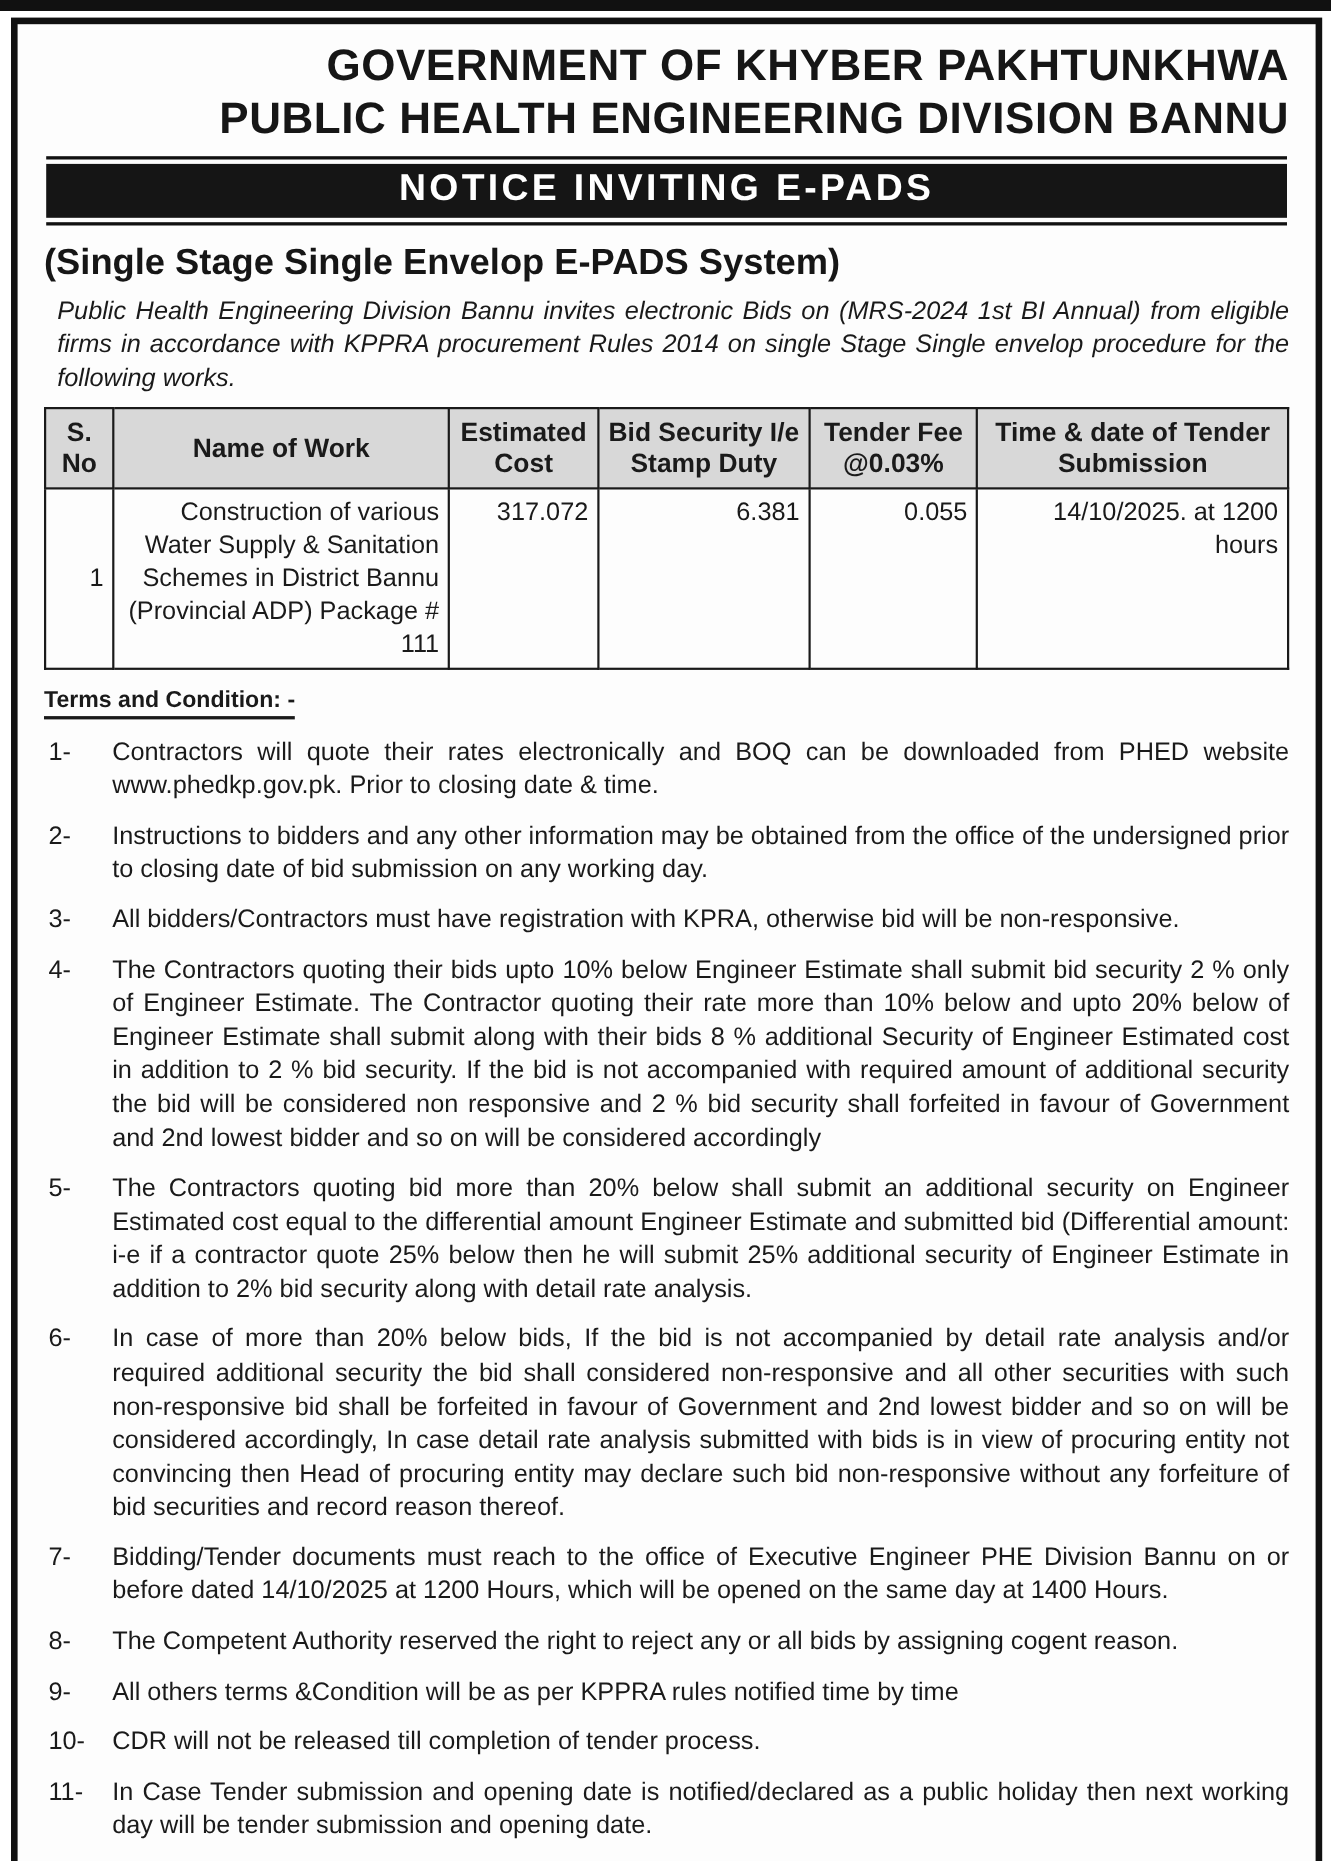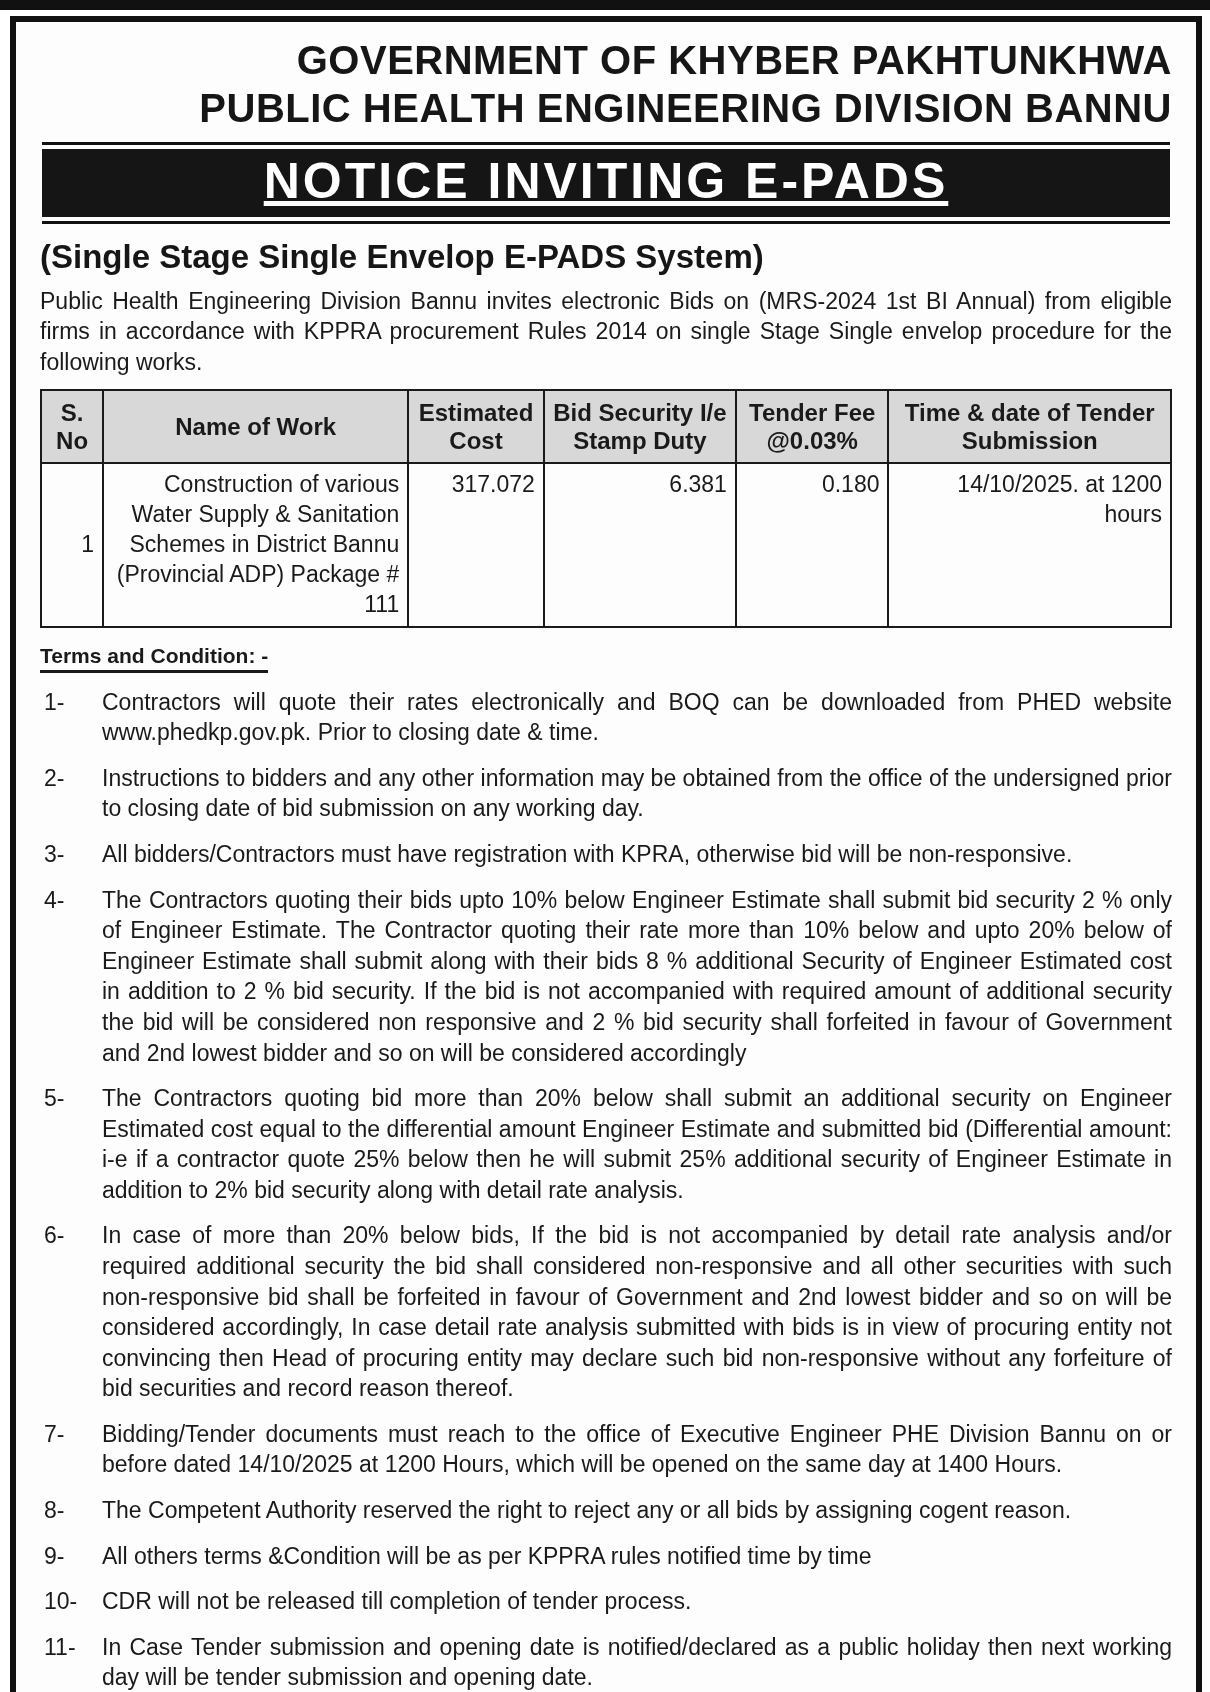--- a/index.html
+++ b/index.html
@@ -31,37 +31,37 @@
     margin: 10px 2px 0 2px;
     border-top: 3px solid #111;
     border-bottom: 3px solid #111;
     padding: 4px 0;
   }
   .banner {
     background: #151515;
     color: #ffffff;
     text-align: center;
     font-weight: bold;
-    font-size: 50px;
+    font-size: 34px;
     letter-spacing: 3px;
     padding: 3px 0 7px 0;
-    text-decoration: underline;
   }
   .subtitle {
     text-align: left;
     font-weight: bold;
     font-size: 33px;
     margin: 14px 0 10px 0;
     color: #161616;
   }
   .intro {
     font-size: 23px;
     line-height: 1.32;
     text-align: justify;
-    margin: 2px 0 10px 0;
+    margin: 2px 0 10px 12px;
+    font-style: italic;
   }
   table.works {
     width: 100%;
     border-collapse: collapse;
     margin: 12px 0 12px 0;
     font-size: 23px;
   }
   table.works th, table.works td {
     border: 2px solid #1a1a1a;
     vertical-align: middle;
@@ -147,21 +147,21 @@
         <th>Tender Fee @0.03%</th>
         <th>Time &amp; date of Tender Submission</th>
       </tr>
     </thead>
     <tbody>
       <tr>
         <td style="vertical-align: middle;">1</td>
         <td class="work-name">Construction of various Water Supply &amp; Sanitation Schemes in District Bannu (Provincial ADP) Package # 111</td>
         <td>317.072</td>
         <td>6.381</td>
-        <td>0.180</td>
+        <td>0.055</td>
         <td>14/10/2025. at 1200 hours</td>
       </tr>
     </tbody>
   </table>
 
   <div>
     <span class="terms-heading">Terms and Condition: -</span>
   </div>
 
   <ol class="terms">

